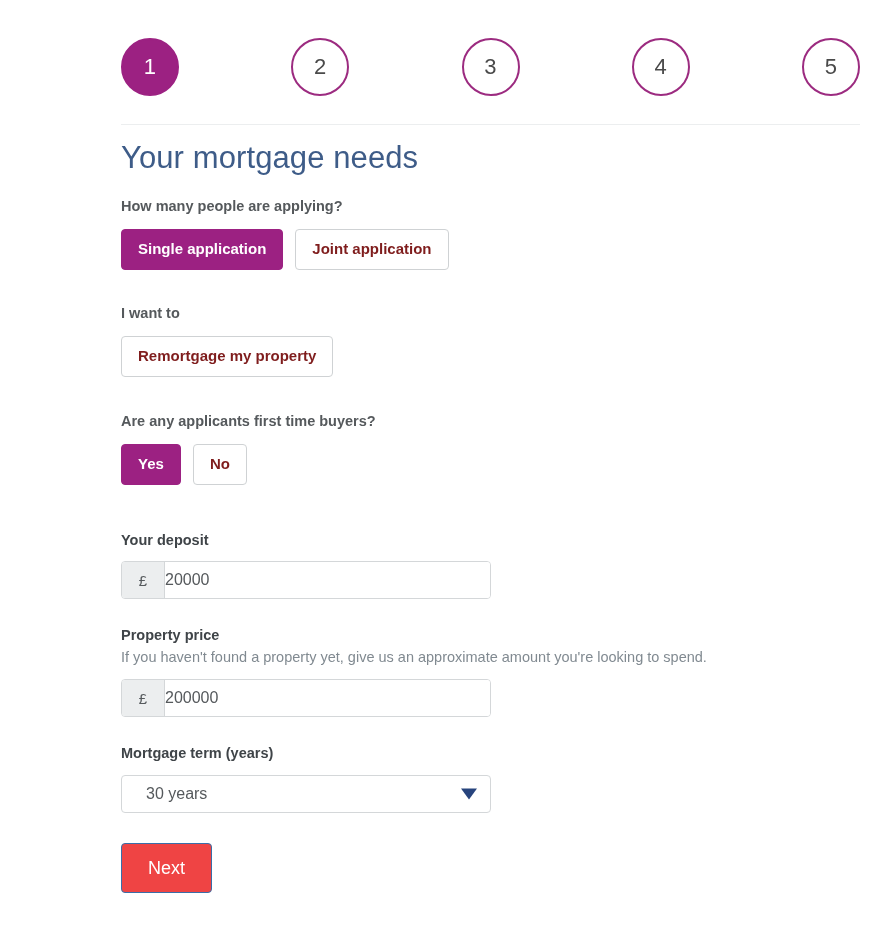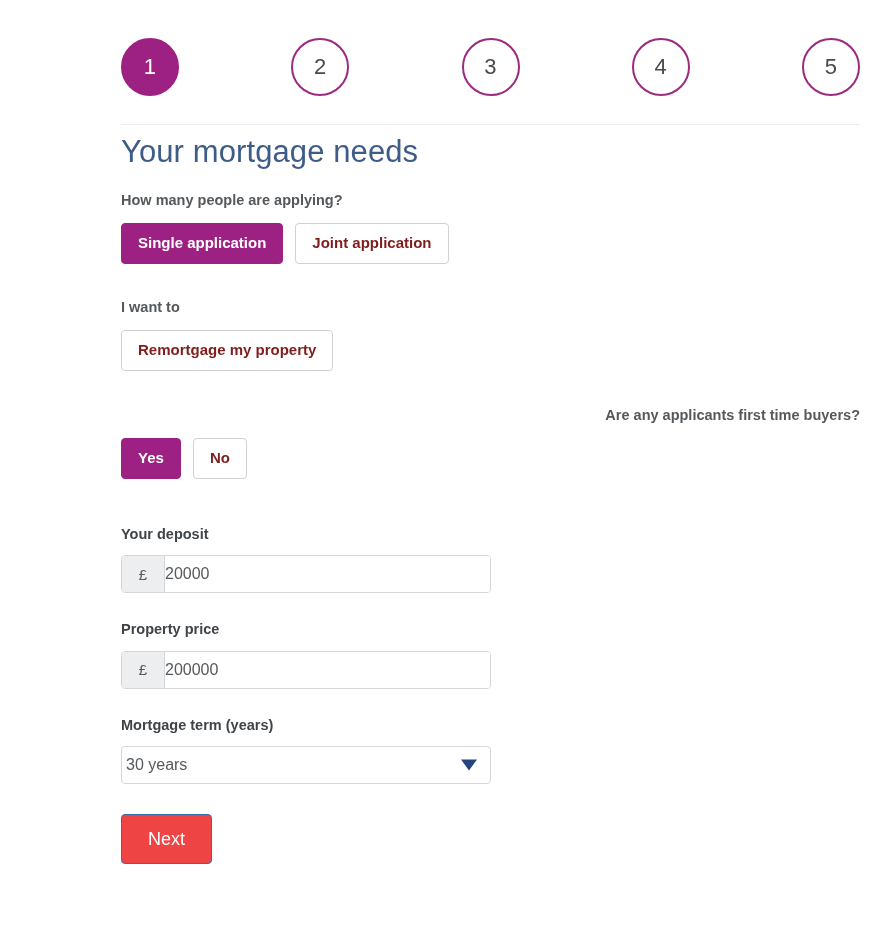--- a/index.html
+++ b/index.html
@@ -60,21 +60,21 @@
     top: 124px;
     width: 739px;
     height: 1px;
     background: #eceeef;
   }
 
   
   .content {
     position: absolute;
     left: 121px;
-    top: 134px;
+    top: 140px;
     width: 739px;
   }
 
   h1.page-title {
     margin: 0;
     padding: 0;
     font-size: 31px;
     font-weight: 400;
     line-height: 1.15;
     color: #3d5a80;
@@ -163,21 +163,21 @@
     height: 38px;
   }
   .select-box {
     width: 100%;
     height: 100%;
     border: 1px solid #d4d7d9;
     border-radius: 4px;
     background: #ffffff;
     display: flex;
     align-items: center;
-    padding: 0 4px;
+    padding: 0 24px;
     font-size: 16px;
     color: #55595c;
     cursor: pointer;
     user-select: none;
   }
   .select-arrow {
     position: absolute;
     right: 14px;
     top: 50%;
     transform: translateY(-50%);
@@ -202,21 +202,21 @@
     cursor: pointer;
     line-height: 1;
     text-align: center;
   }
 
   
   .mt-title  { margin-top: 0px; }
   .mt-q1     { margin-top: 22px; }
   .mt-btns1  { margin-top: 14px; gap: 12px; }
   .mt-q2     { margin-top: 35px; }
-  .mt-q3     { margin-top: 36px; text-align: right; }
+  .mt-q3     { margin-top: 36px; }
   .mt-sec    { margin-top: 47px; }
   .mt-input  { margin-top: 12px; }
   .mt-sec2   { margin-top: 28px; }
   .mt-next   { margin-top: 30px; }
 </style>
 </head>
 <body>
 
 <div class="page">
 
@@ -261,20 +261,21 @@
       <button class="toggle-btn">No</button>
     </div>
 
     <p class="field-label dark mt-sec">Your deposit</p>
     <div class="input-group mt-input">
       <span class="input-addon">£</span>
       <input class="input-field" type="text" value="20000" style="">
     </div>
 
     <p class="field-label dark mt-sec2">Property price</p>
+    <p class="help-text">If you haven't found a property yet, give us an approximate amount you're looking to spend.</p>
     <div class="input-group mt-input">
       <span class="input-addon">£</span>
       <input class="input-field" type="text" value="200000" style="">
     </div>
 
     <p class="field-label dark mt-sec2">Mortgage term (years)</p>
     <div class="select-wrap mt-input">
       <div class="select-box">
         <span>30 years</span>
       </div>

